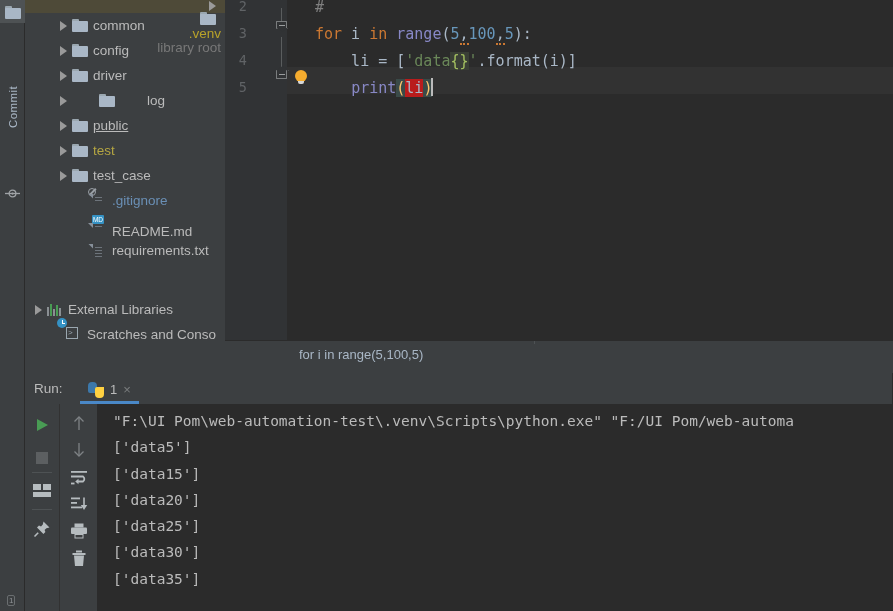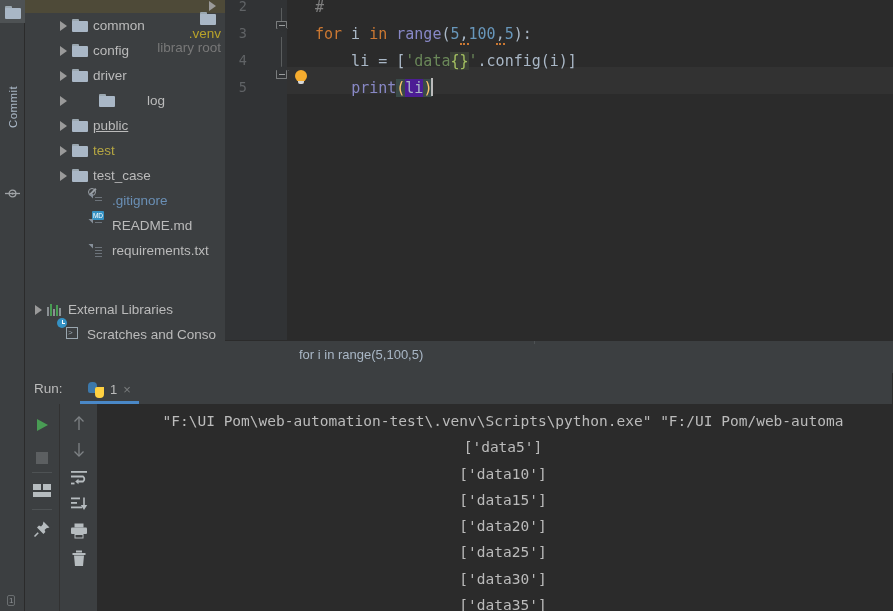--- a/index.html
+++ b/index.html
@@ -152,21 +152,21 @@
     position: absolute; left: 62px; right: 0; height: 27px; background: #323232;
   }
   .t-comment { color: #808080; }
   .t-kw      { color: #cc7832; }
   .t-fn      { color: #8888c6; }
   .t-num     { color: #6897bb; }
   .t-str     { color: #6a8759; }
   .t-def     { color: #a9b7c6; }
   .t-strfmt  { color: #a5c261; background: #3a3f36; }
   .t-paren   { color: #ffc66d; background: #3a4a48; }
-  .t-var-hl  { color: #a9b7c6; background: #4c1d95; text-align: center; }
+  .t-var-hl  { color: #a9b7c6; background: #b91c1c; text-align: center; }
   .caret {
     display: inline-block; width: 1.5px; height: 18px; background: #bbbbbb;
     vertical-align: -3px; margin-left: -1px;
   }
   .squig { border-bottom: 2px dotted #cc7832; }
 
   
   .breadcrumb {
     position: absolute; left: 225px; top: 340px; right: 0; height: 28px;
     background: #3c3f41; border-top: 1px solid #2b2b2b;
@@ -177,21 +177,21 @@
   }
   .bc-tick { position:absolute; left:309px; top:0; width:1px; height:3px; background:#4e5254;}
 
   
   .hsplit {
     position: absolute; left: 25px; top: 368px; right: 0; height: 5px; background: #3c3f41;
   }
 
   
   .runwin {
-    position: absolute; left: 25px; top: 373px; right: 0; bottom: 0; background: #3c3f41; text-align: center;
+    position: absolute; left: 25px; top: 373px; right: 0; bottom: 0; background: #3c3f41;
   }
   .run-header {
     position: absolute; left: 0; top: 0; right: 0; height: 31px;
   }
   .run-label {
     position: absolute; left: 9px; top: 8px; font-size: 13.5px; color: #bbbbbb;
   }
   .run-tab {
     position: absolute; left: 55px; top: 2px; height: 29px;
     display: flex; align-items: center; gap: 6px; padding: 0 8px;
@@ -294,21 +294,21 @@
         <div class="tree-row" style="padding-left: 33px;">
           <span class="arrow closed"></span>
           <span class="ico"><span class="folder"><span class="tab"></span><span class="body"></span></span></span>
           <span class="lbl ">test_case</span>
         </div>
         <div class="tree-row" style="padding-left: 52px;">
           <span class="arrow " style="visibility: hidden;"></span>
           <span class="ico"><span class="file"><span class="ln" style="top:3px"></span><span class="ln" style="top:6px"></span><span class="git-x"></span></span></span>
           <span class="lbl blueish">.gitignore</span>
         </div>
-        <div class="tree-row" style="padding-left: 52px;">
+        <div class="tree-row" style="padding-left: 52px; align-items: flex-end;">
           <span class="arrow " style="visibility: hidden;"></span>
           <span class="ico"><span class="file"><span class="ln" style="top:3px"></span><span class="badge-md">MD</span></span></span>
           <span class="lbl ">README.md</span>
         </div>
         <div class="tree-row" style="padding-left: 52px;">
           <span class="arrow " style="visibility: hidden;"></span>
           <span class="ico"><span class="file"><span class="ln" style="top:3px"></span><span class="ln" style="top:6px"></span><span class="ln" style="top:9px"></span><span class="ln" style="top:12px"></span></span></span>
           <span class="lbl ">requirements.txt</span>
         </div>
         <div class="tree-row" style="padding-left: 8px; margin-top: 34px;">
@@ -356,21 +356,21 @@
     </div>
 
     <div class="bulb" style="top:70px">
       <span class="glass"></span>
         <span class="base"></span>
     </div>
 
     <div id="editor-lines">
         <div class="codeline" style="top: -6px;"><span class="t-comment">#</span></div>
         <div class="codeline" style="top: 21px;"><span class="t-kw">for</span><span class="t-def"> i </span><span class="t-kw">in</span><span class="t-def"> </span><span class="t-fn">range</span><span class="t-def">(</span><span class="t-num">5</span><span class="t-def squig">,</span><span class="t-num">100</span><span class="t-def squig">,</span><span class="t-num">5</span><span class="t-def">):</span></div>
-        <div class="codeline" style="top: 48px;"><span class="t-def">    li = [</span><span class="t-str">'data</span><span class="t-strfmt">{}</span><span class="t-str">'</span><span class="t-def">.config(i)]</span></div>
+        <div class="codeline" style="top: 48px;"><span class="t-def">    li = [</span><span class="t-str">'data</span><span class="t-strfmt">{}</span><span class="t-str">'</span><span class="t-def">.format(i)]</span></div>
         <div class="codeline" style="top: 75px;"><span class="t-def">    </span><span class="t-fn">print</span><span class="t-paren">(</span><span class="t-var-hl">li</span><span class="t-paren">)</span><span class="caret"></span></div>
       </div>
   </div>
 
   <div class="breadcrumb">
     <span class="bc-tick"></span>
     <span class="crumb">for i in range(5,100,5)</span>
   </div>
 
   <div class="hsplit"></div>
@@ -460,21 +460,20 @@
           <rect x="5" y="0.5" width="6" height="2" fill="#b6bcbf"></rect>
           <rect x="1.5" y="3" width="13" height="2" fill="#b6bcbf"></rect>
           <path d="M3 5.5 H13 L12 16 H4 Z" fill="#b6bcbf"></path>
         </svg>
       </div>
     </div>
 
     <div class="console" id="console">
         <div class="cline">"F:\UI Pom\web-automation-test\.venv\Scripts\python.exe" "F:/UI Pom/web-automa</div>
         <div class="cline">['data5']</div>
-        <div class="cline">['data10']</div>
         <div class="cline">['data15']</div>
         <div class="cline">['data20']</div>
         <div class="cline">['data25']</div>
         <div class="cline">['data30']</div>
         <div class="cline">['data35']</div>
       </div>
     <div class="run-right-edge"></div>
   </div>
 
 </div>

